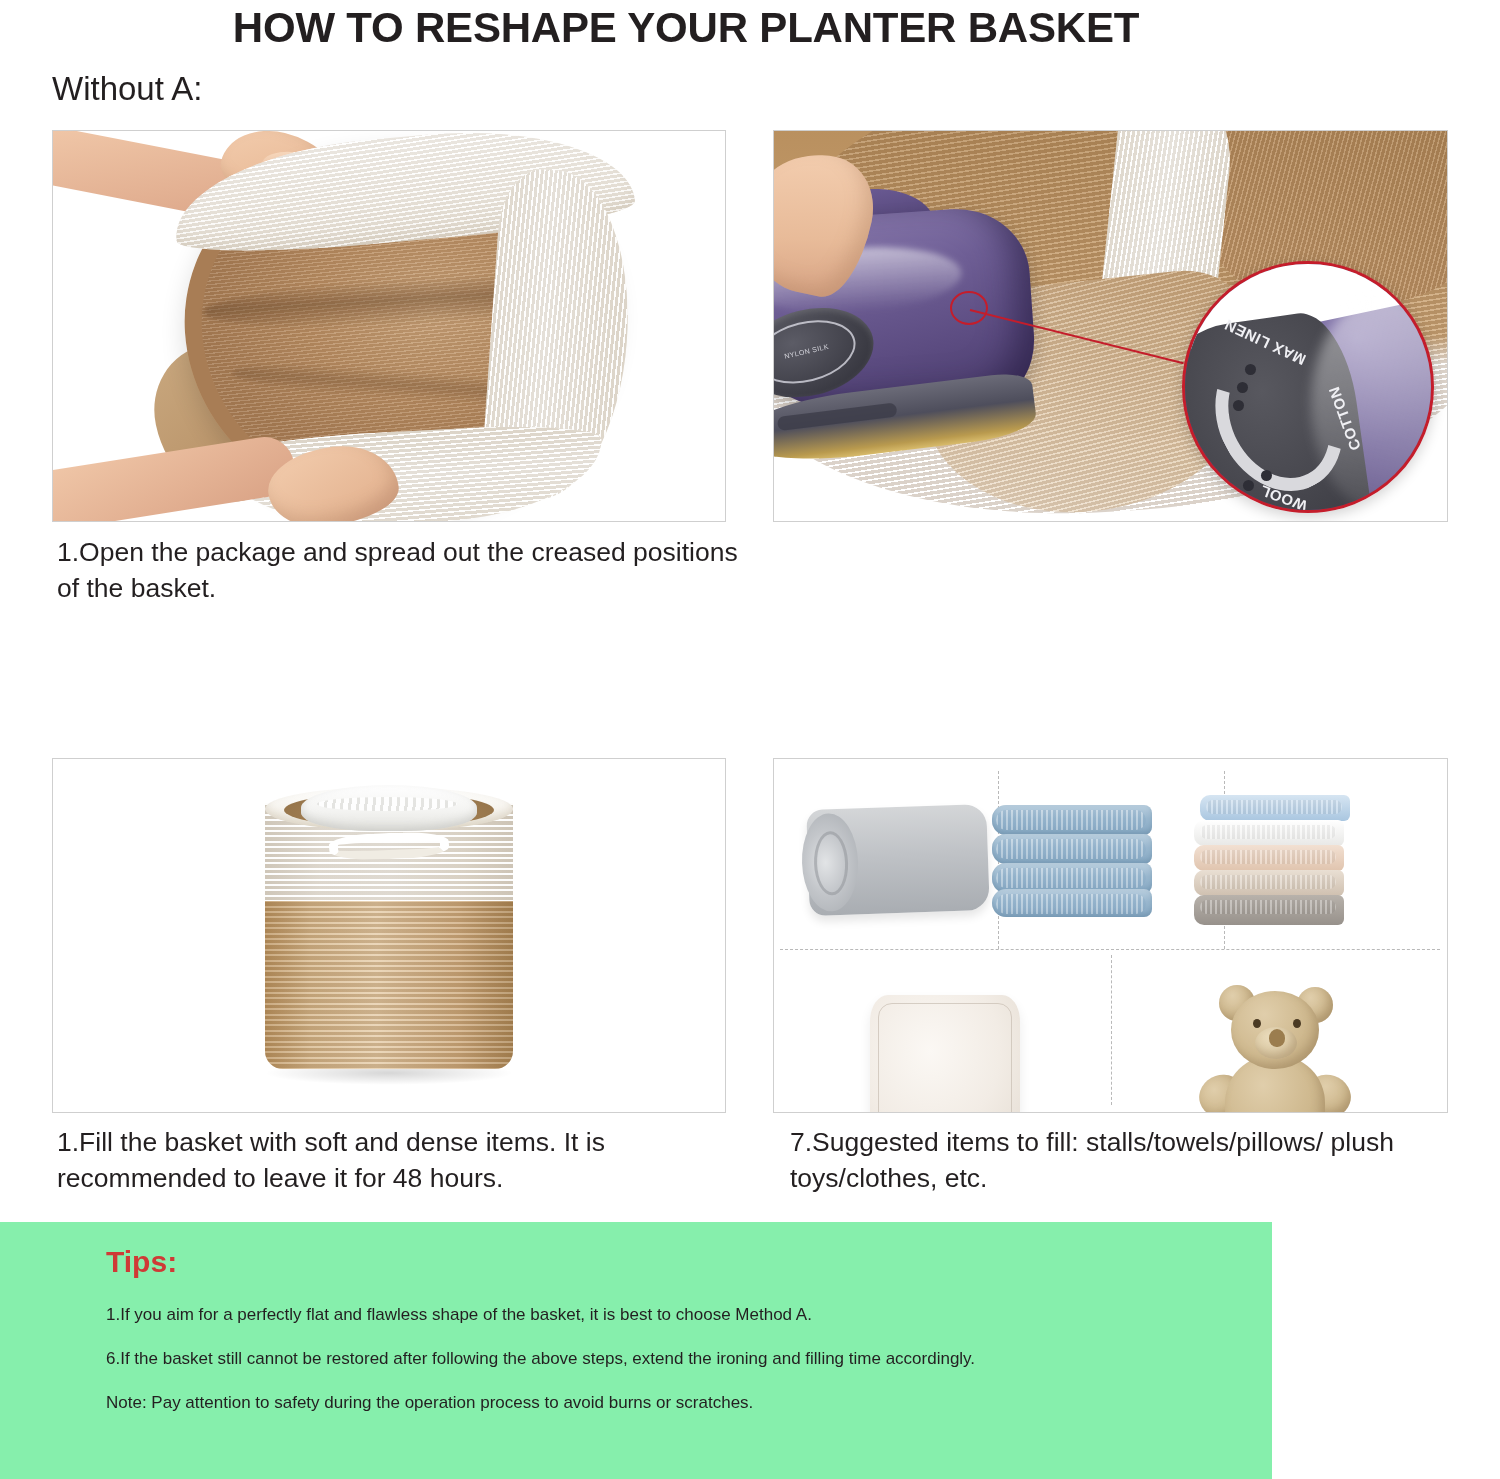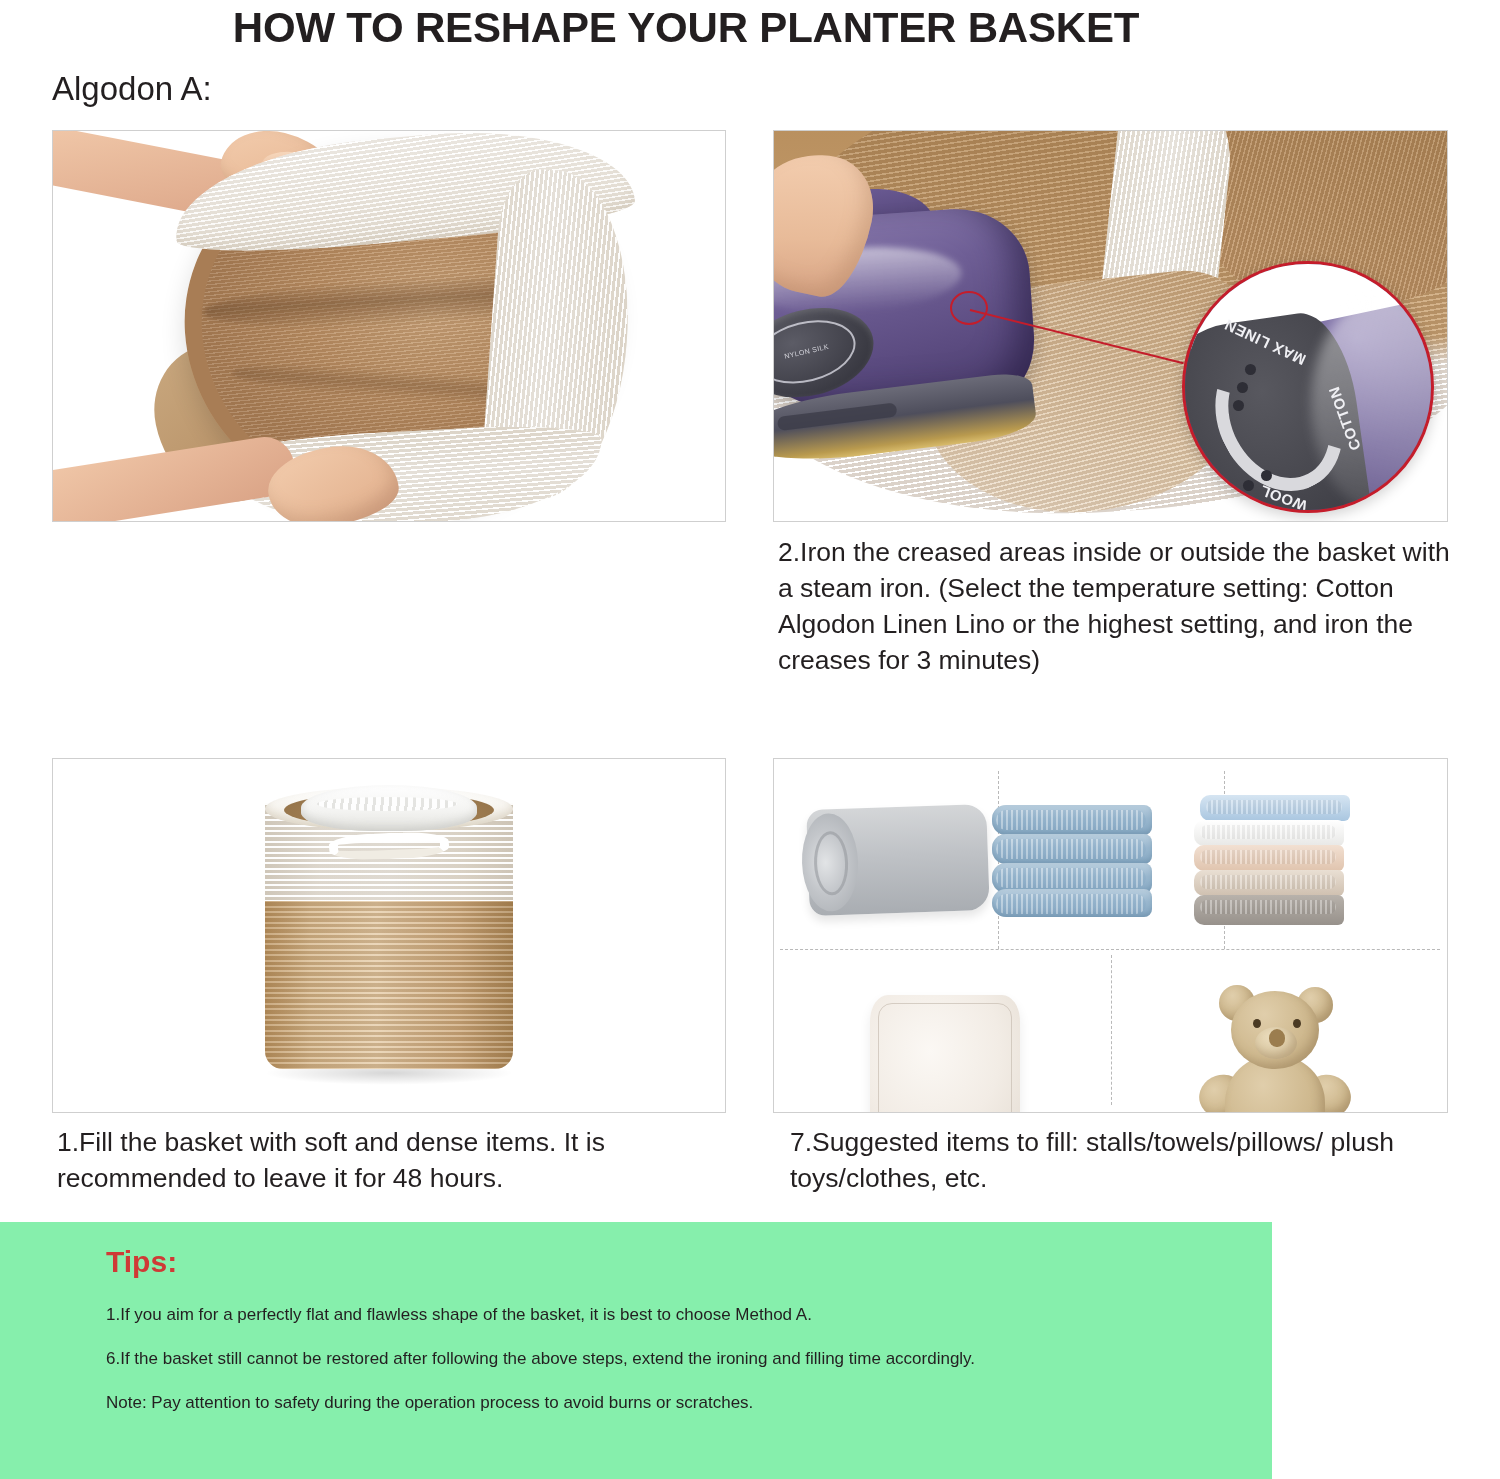--- a/index.html
+++ b/index.html
@@ -572,21 +572,21 @@
   .bear-arm-r { left: 126px; top: 100px; width: 46px; height: 42px; border-radius: 50%; transform: rotate(18deg); }
 </style>
 </head>
 <body>
 
 <div class="page">
 
   <div class="title">HOW TO RESHAPE YOUR PLANTER BASKET</div>
 
   <div class="method-heading" id="method-a-heading">
-    <span>Algodon A:</span>
+    <span>Without A:</span>
   </div>
 
   <div class="photo-frame" id="photo-a1">
     <div class="ph">
       <div class="arm arm-tl"></div>
       <div class="hand-tl"></div>
       <div class="tan-flap"></div>
       <div class="basket-squeeze"></div>
       <div class="crease"></div>
       <div class="crease2"></div>
@@ -634,21 +634,21 @@
           <div class="co-dot" style="left:76px; top:206px;"></div>
           <div class="co-dot" style="left:58px; top:216px;"></div>
         </div>
         <div class="co-label" style="left:36px; top:70px; transform:rotate(205deg);">MAX LINEN</div>
         <div class="co-label" style="left:126px; top:146px; transform:rotate(250deg);">COTTON</div>
         <div class="co-label" style="left:74px; top:226px; transform:rotate(200deg);">WOOL</div>
       </div>
     </div>
   </div>
 
-  <div class="caption" id="cap-a2">2.Iron the creased areas inside or outside the basket with a steam iron. (Select the temperature setting: Cotton Algodon Linen Lino or the highest setting, and iron the creases for 3 minutes)</div>
+  <div class="caption" id="cap-a1">1.Open the package and spread out the creased positions of the basket.</div>
 
 
   <div class="photo-frame" id="photo-b1">
     <div class="ph">
       <div class="b3-shadow"></div>
       <div class="b3-body"></div>
       <div class="b3-white-band"></div>
       <div class="b3-rim"></div>
       <div class="b3-inner"></div>
       <div class="b3-fill"></div>

